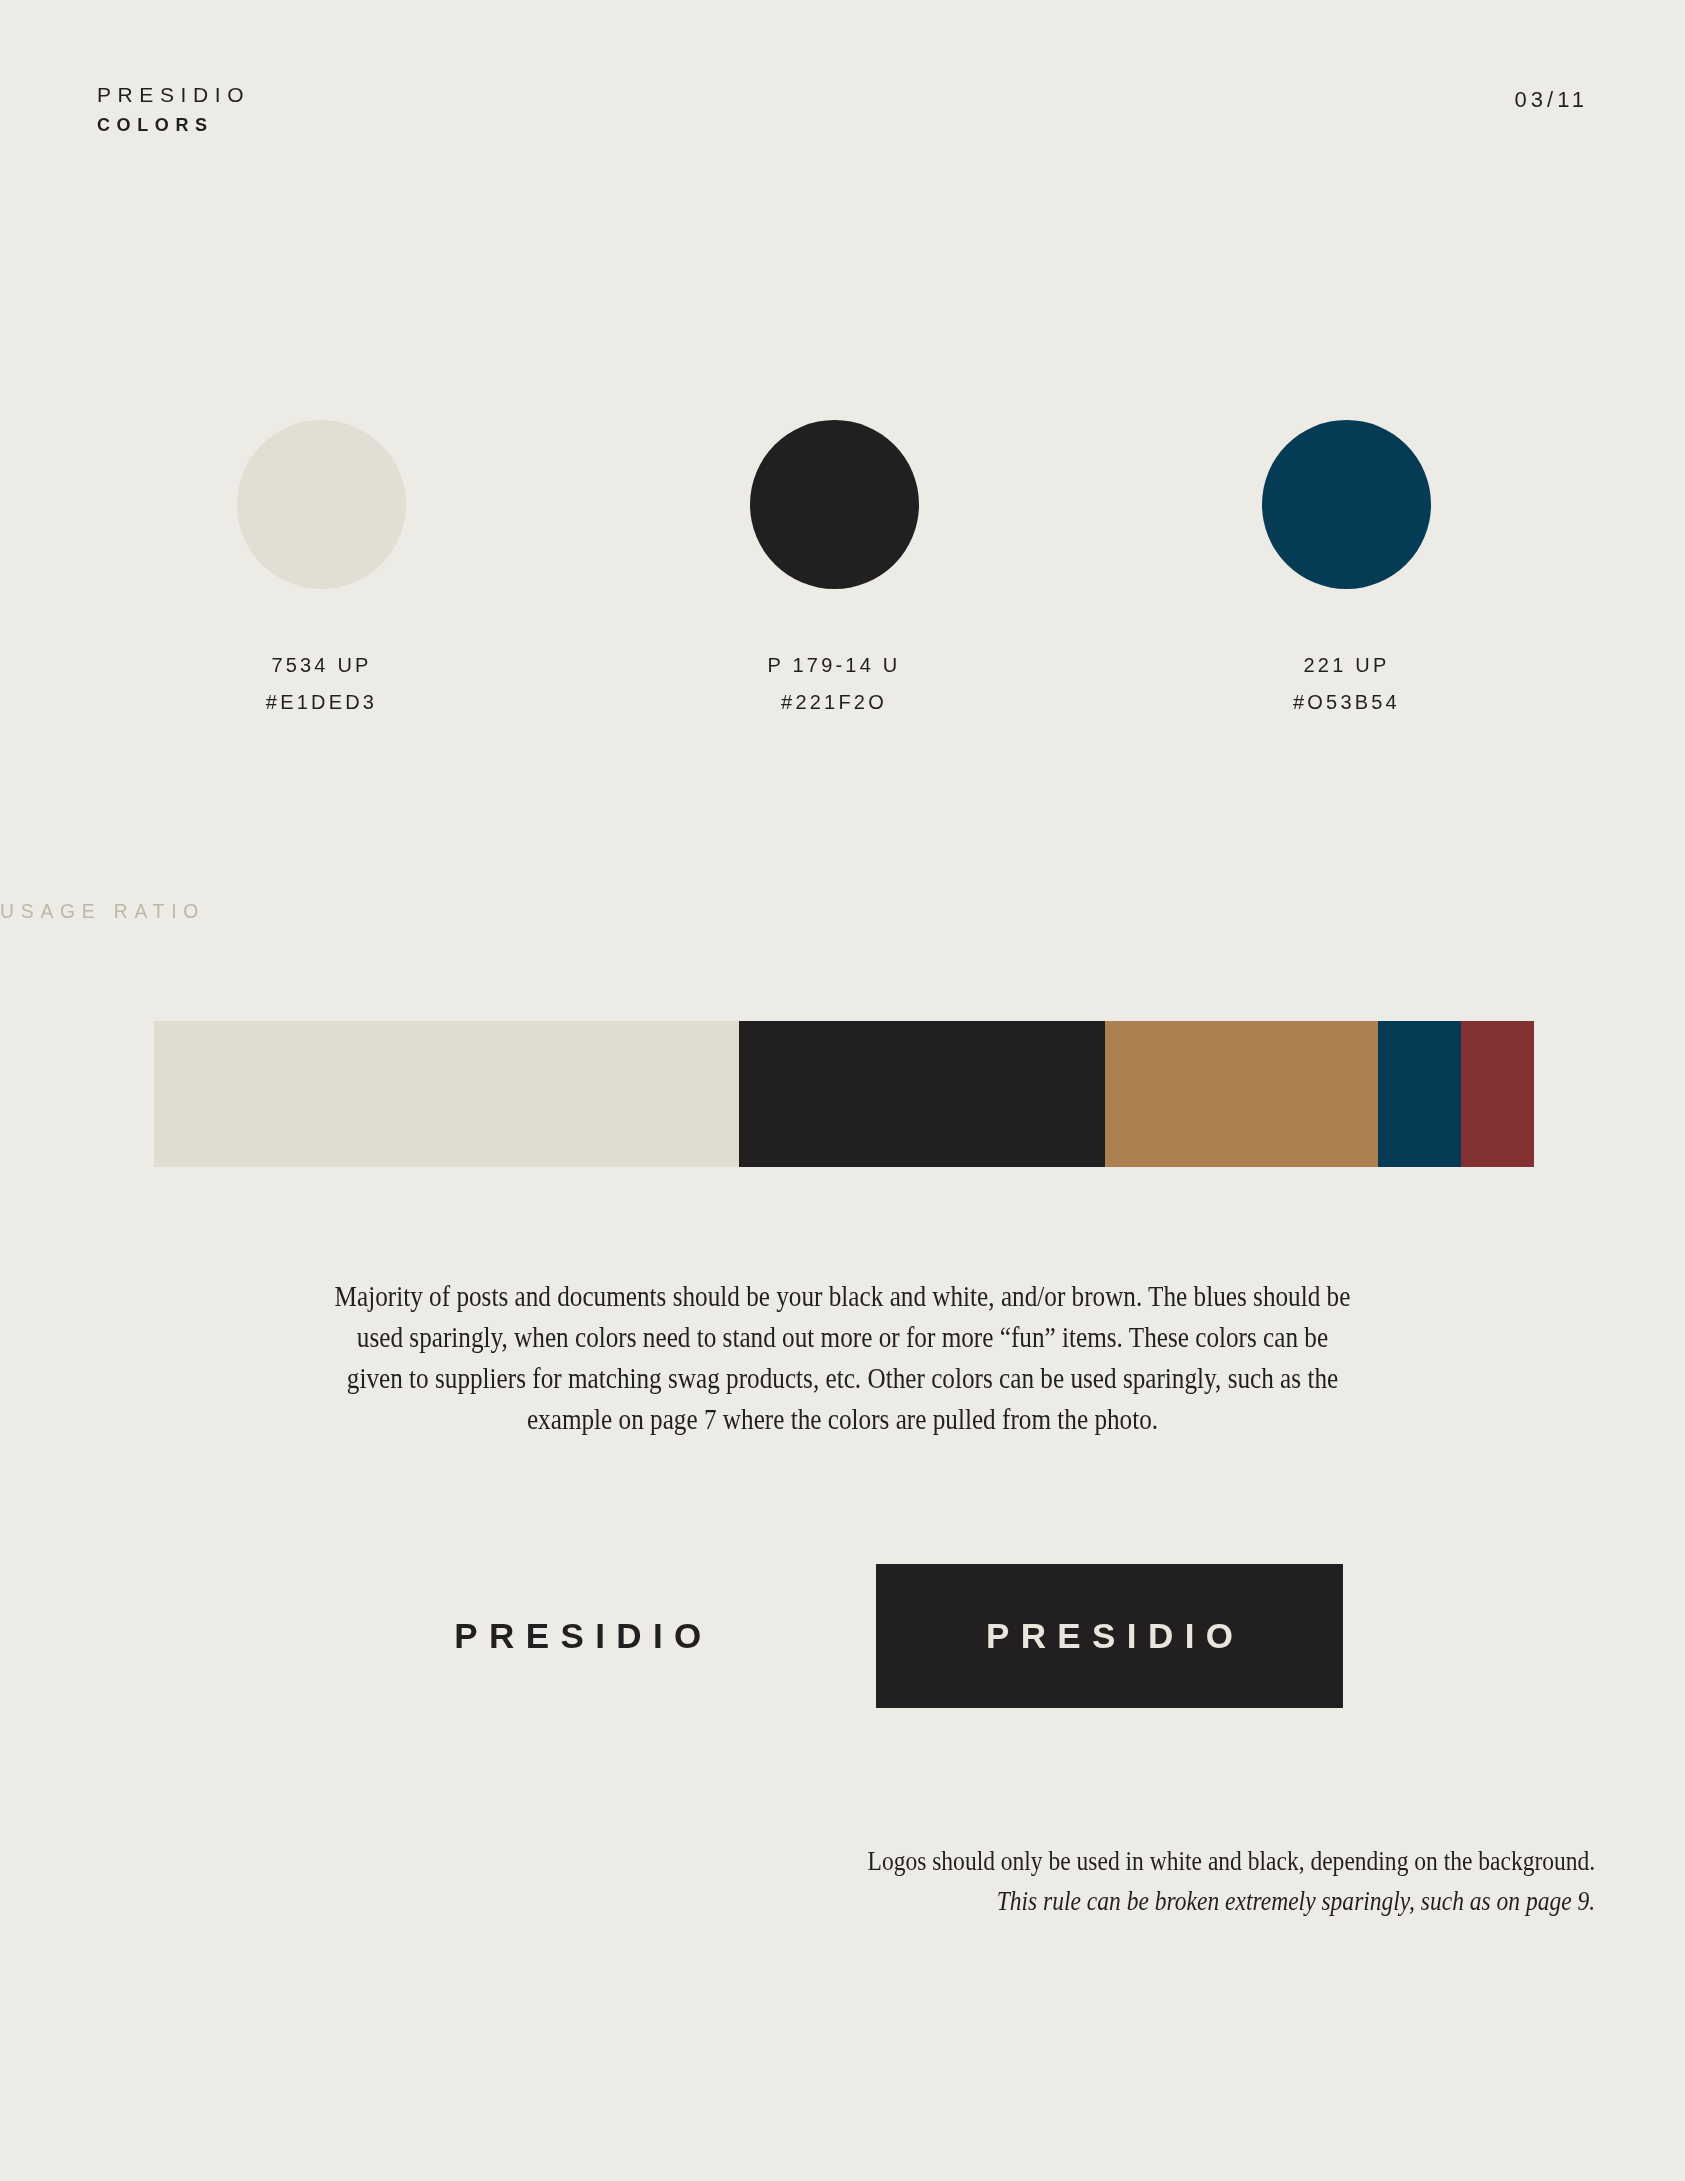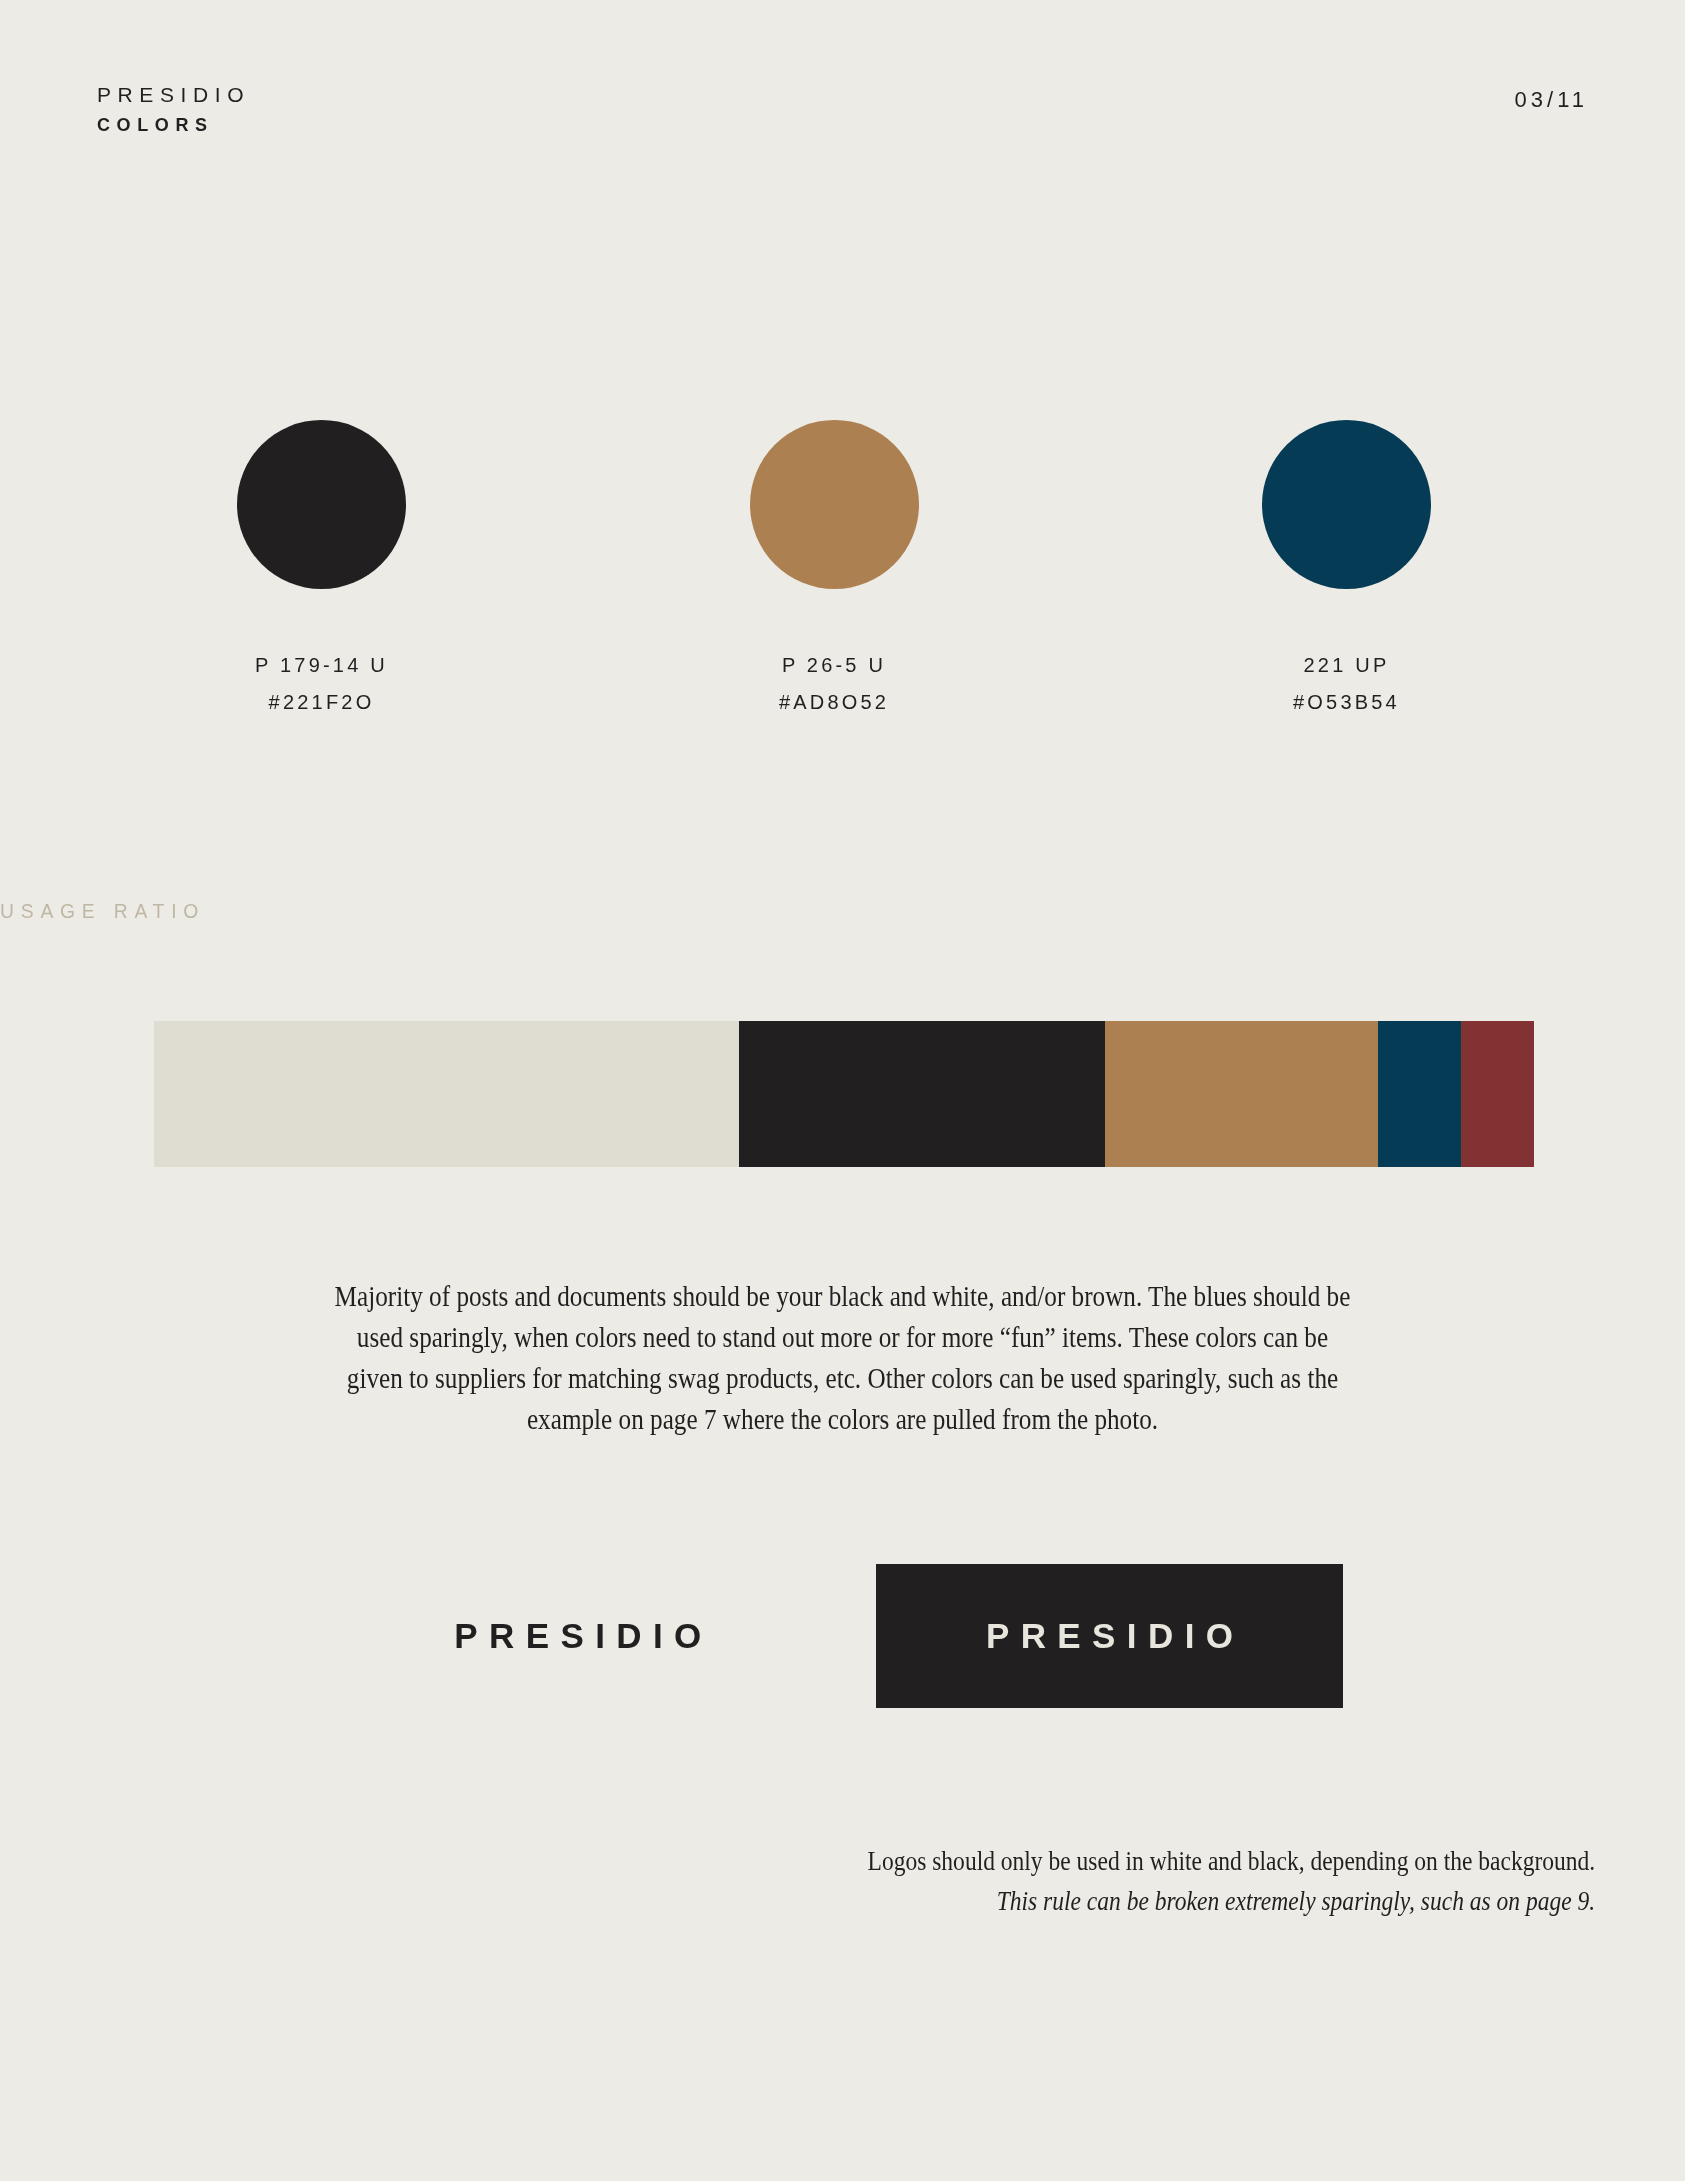--- a/index.html
+++ b/index.html
@@ -197,36 +197,36 @@
 <div class="page-header">
   <div class="brand-block">
     <div class="brand-line-1">PRESIDIO</div>
     <div class="brand-line-2">COLORS</div>
   </div>
   <div class="page-number">03/11</div>
 </div>
 
 <div class="swatch-row">
 
+  <div class="swatch">
+    <div class="swatch-dot" style="background: rgb(225, 222, 211);"></div>
+    <div class="swatch-caption">
+      <div class="swatch-pantone">7534 UP</div>
+      <div class="swatch-hex">#E1DED3</div>
+    </div>
+  </div>
 
   <div class="swatch">
     <div class="swatch-dot" style="background: rgb(34, 31, 32);"></div>
     <div class="swatch-caption">
       <div class="swatch-pantone">P 179-14 U</div>
       <div class="swatch-hex">#221F2O</div>
     </div>
   </div>
 
-  <div class="swatch">
-    <div class="swatch-dot" style="background: rgb(173, 128, 82);"></div>
-    <div class="swatch-caption">
-      <div class="swatch-pantone">P 26-5 U</div>
-      <div class="swatch-hex">#AD8O52</div>
-    </div>
-  </div>
 
   <div class="swatch">
     <div class="swatch-dot" style="background: rgb(5, 59, 84);"></div>
     <div class="swatch-caption">
       <div class="swatch-pantone">221 UP</div>
       <div class="swatch-hex">#O53B54</div>
     </div>
   </div>
 
 

